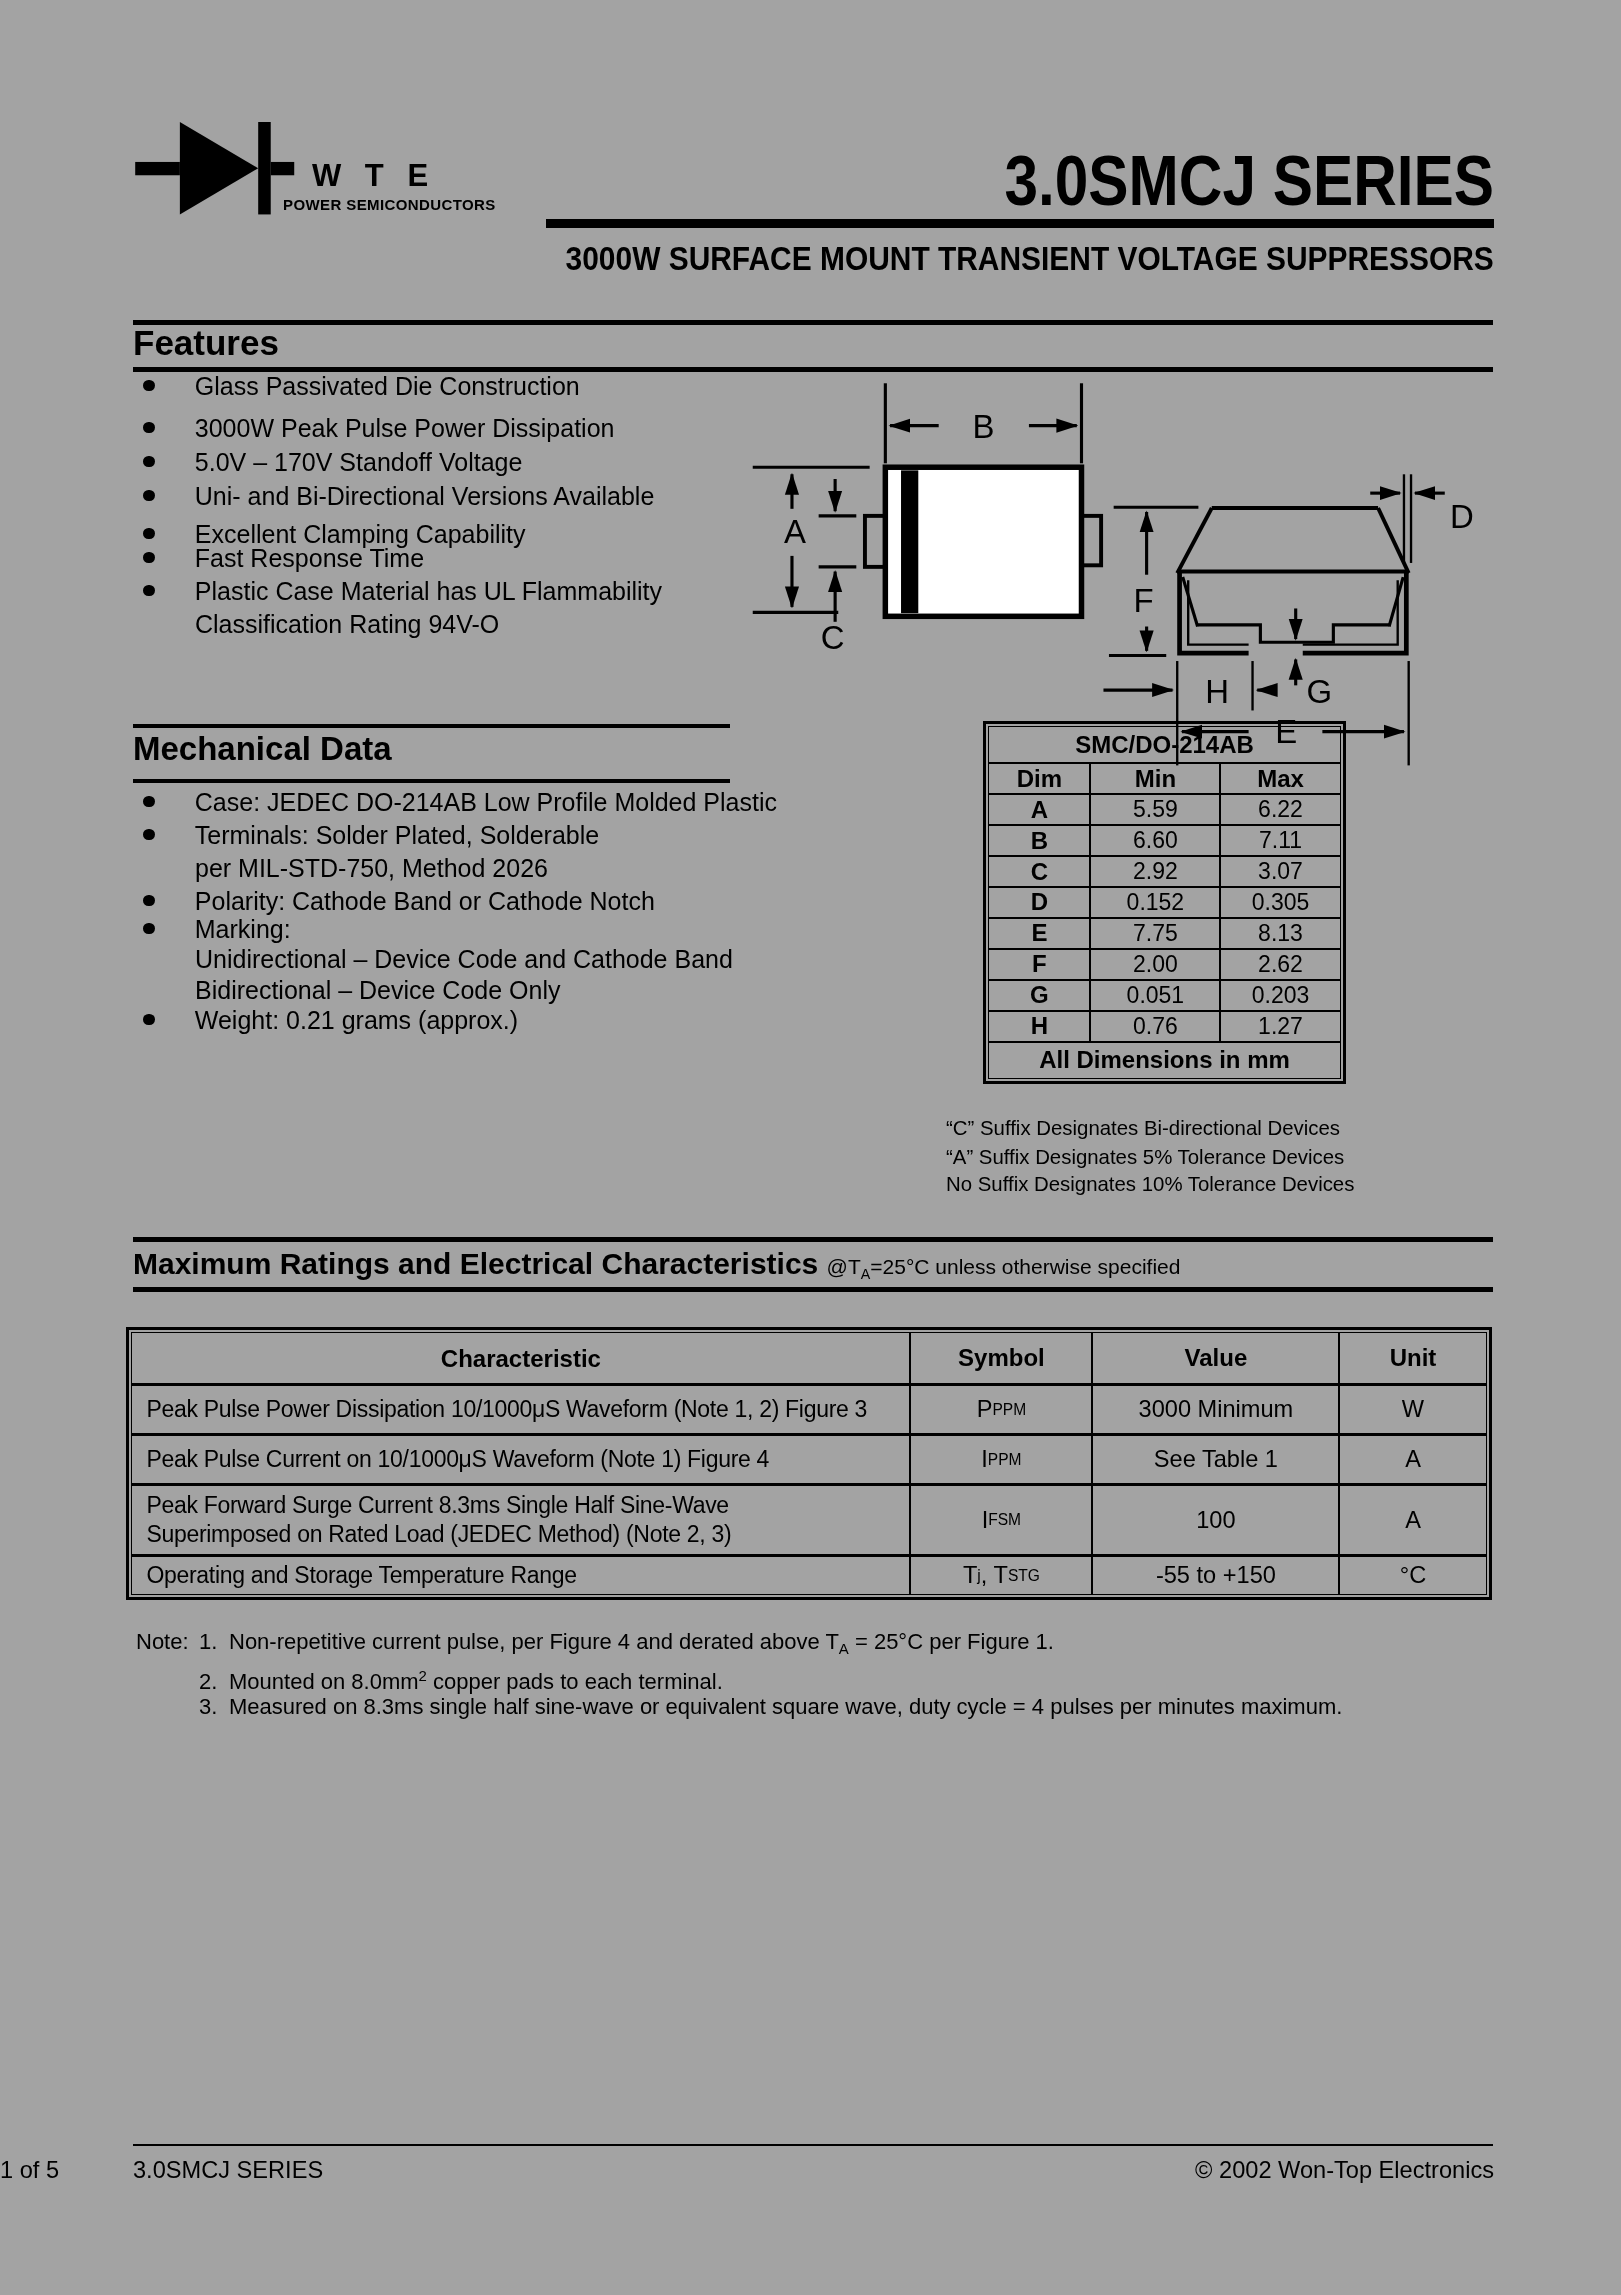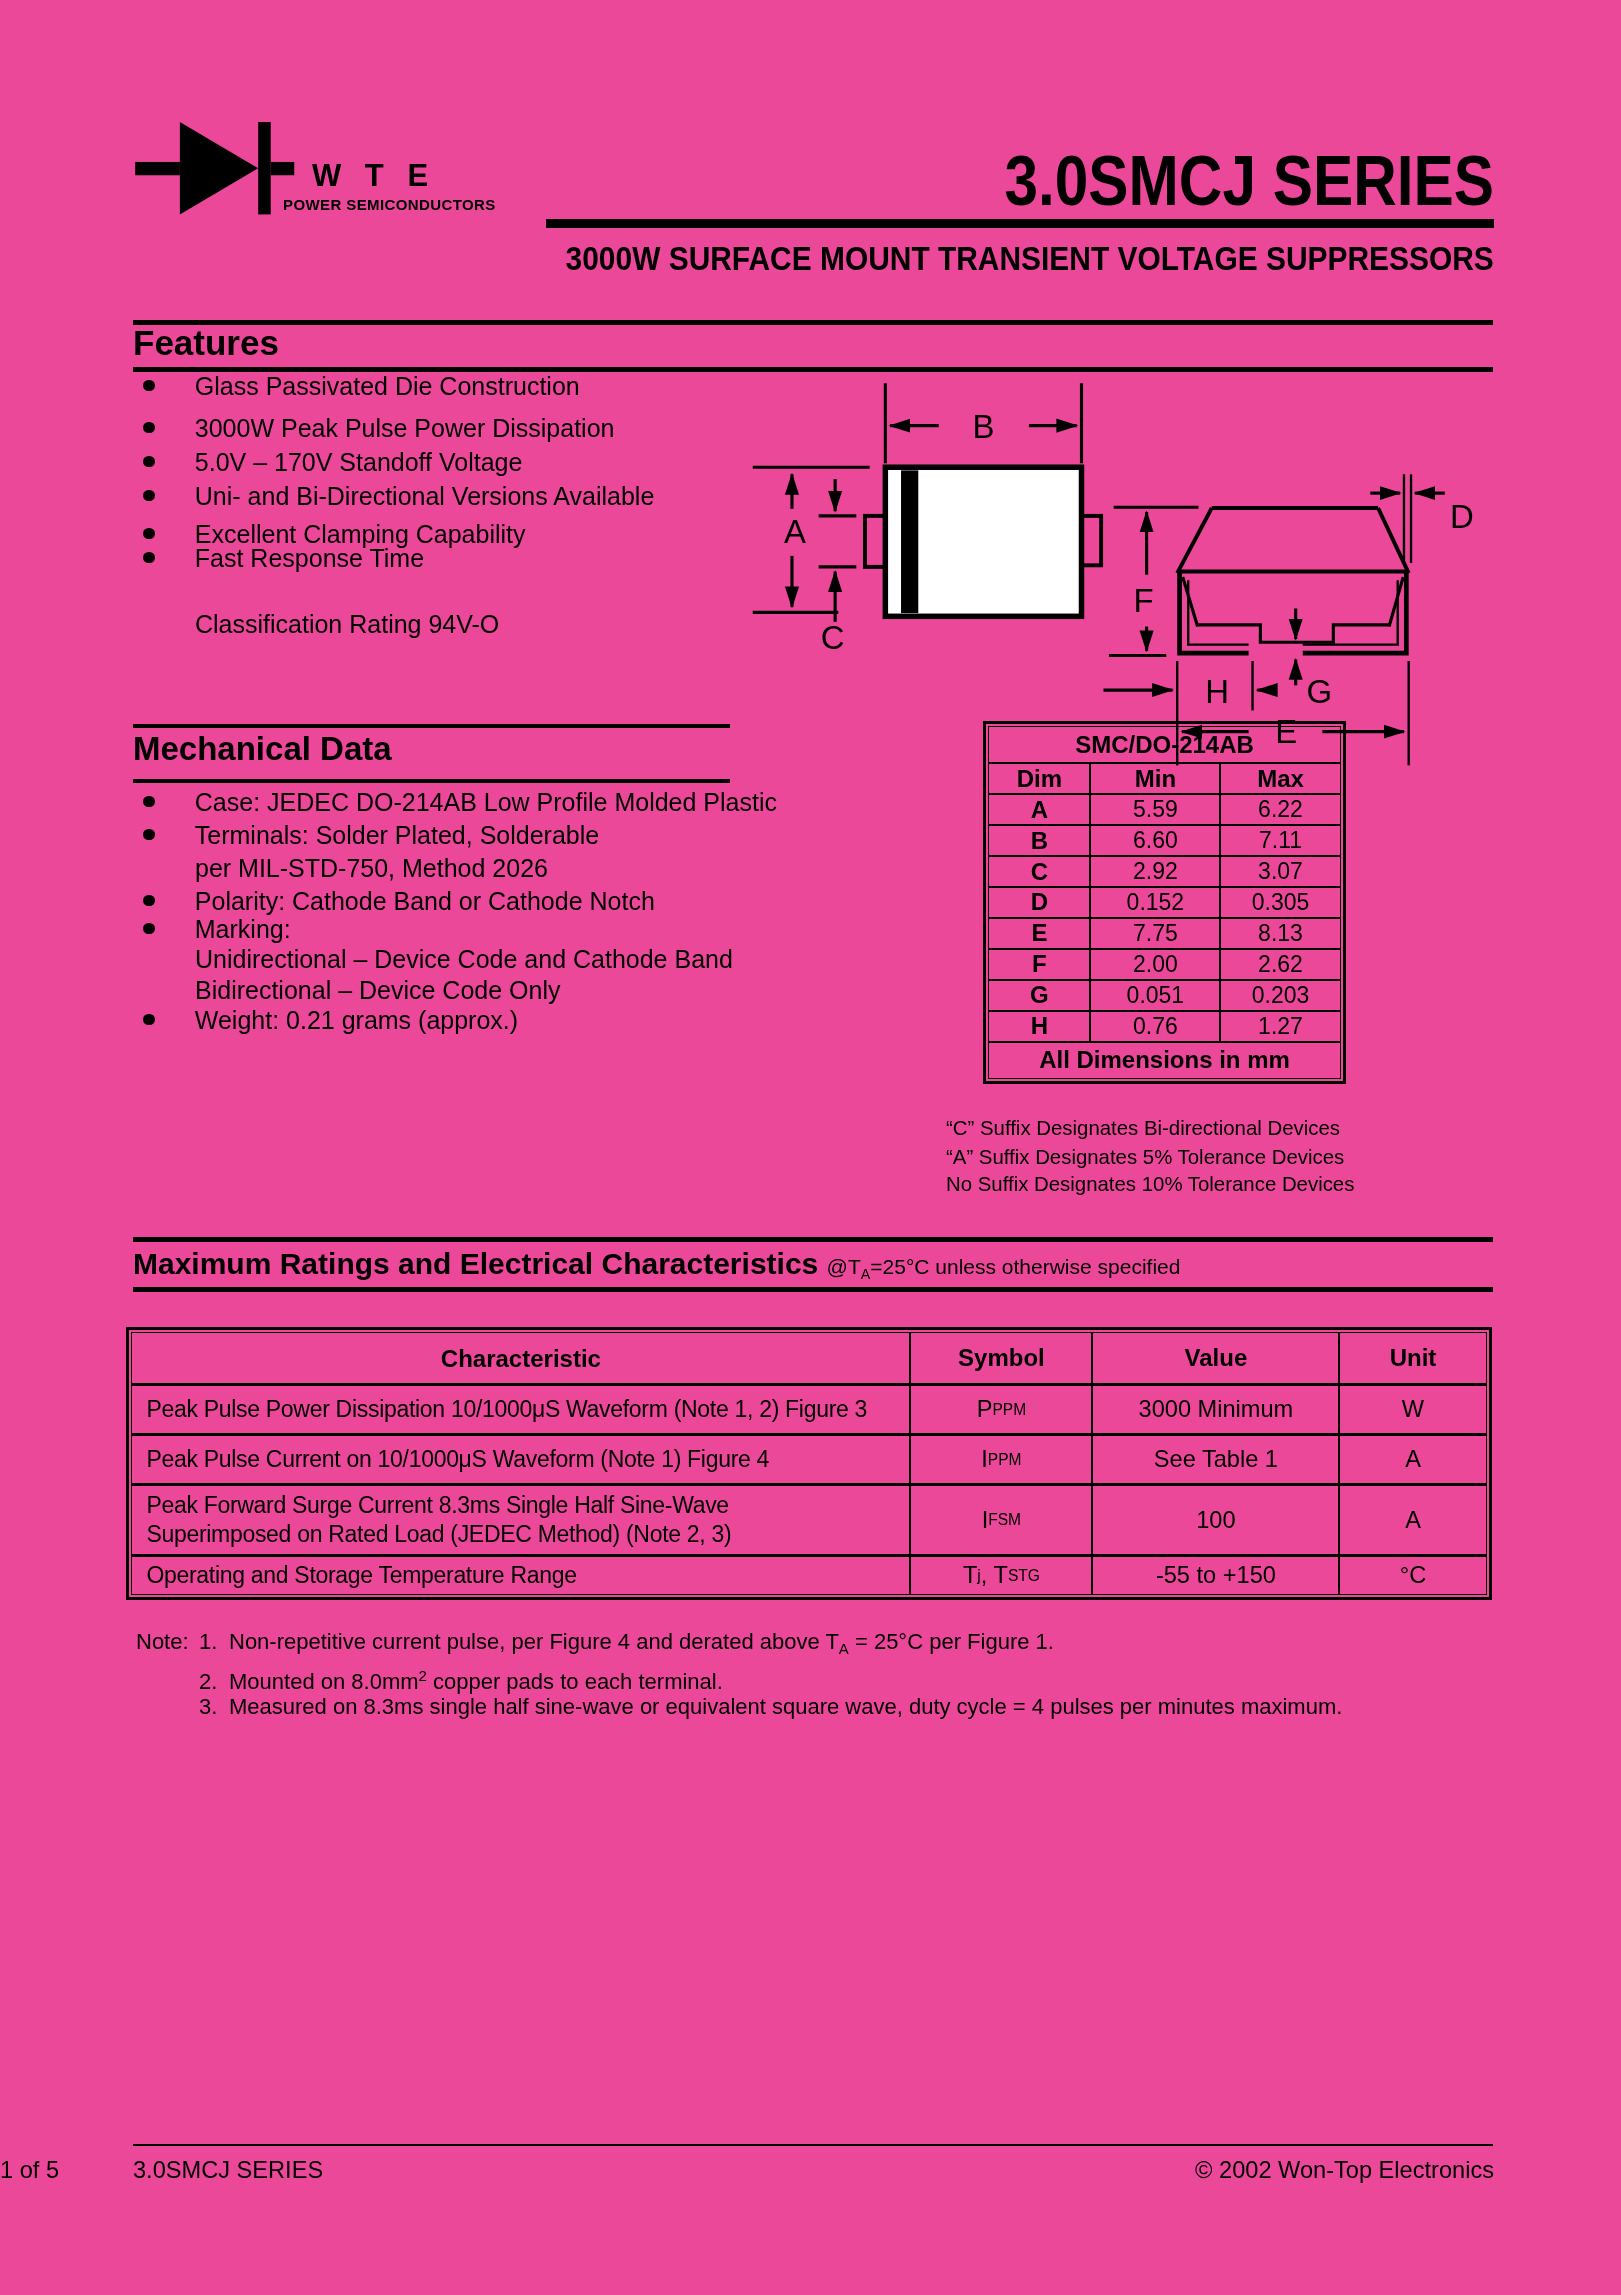--- a/index.html
+++ b/index.html
@@ -1,16 +1,16 @@
 <!DOCTYPE html>
 <html style="font-size:12.6px"><head>
 <meta charset="utf-8">
 <style>
   html,body{margin:0;padding:0;background:#888;}
-  .page{position:relative;width:1622px;height:2295px;background:#ec4899;
+  .page{position:relative;width:1622px;height:2295px;background:#a3a3a3;
         font-family:"Liberation Sans",sans-serif;color:#000;overflow:hidden;margin:0 auto;}
   .abs{position:absolute;}
   .rule{position:absolute;background:#000;}
   
   .wte-word{position:absolute;left:312px;top:158px;font-size:31px;font-weight:bold;letter-spacing:23.6px;}
   .wte-tag{position:absolute;left:283px;top:196px;font-size:15px;font-weight:bold;letter-spacing:0.4px;}
   .series-title{position:absolute;right:128px;top:140px;font-size:71px;font-weight:bold;white-space:nowrap;}
   .series-title .cond{display:inline-block;transform:scaleX(0.85);transform-origin:100% 50%;}
   .subtitle{position:absolute;right:128px;top:239px;font-size:34px;font-weight:bold;white-space:nowrap;}
   .subtitle .cond{display:inline-block;transform:scaleX(0.88);transform-origin:100% 50%;}
@@ -94,20 +94,24 @@
       <span>Uni- and Bi-Directional Versions Available</span>
     </div>
   <div class="bullet-item" style="top:511px;margin-top:8px;">
       <span class="dot"></span>
       <span>Excellent Clamping Capability</span>
     </div>
   <div class="bullet-item" style="top:543px;">
       <span class="dot"></span>
       <span>Fast Response Time</span>
     </div>
+  <div class="bullet-item" style="top:576px;">
+      <span class="dot"></span>
+      <span>Plastic Case Material has UL Flammability</span>
+    </div>
   <div class="cont-line" style="top:609px;">Classification Rating 94V-O</div>
 
   <svg class="abs" style="left:746px;top:377px;" width="762" height="408" viewBox="0 0 970 520" stroke="#000" fill="none" font-family="Liberation Sans, sans-serif" font-size="42">
     <defs>
       <marker id="ah" markerUnits="userSpaceOnUse" markerWidth="28" markerHeight="20" viewBox="0 0 28 20" refX="26" refY="10" orient="auto">
         <path d="M0,1 L28,10 L0,19 Z" fill="#000" stroke="none"></path>
       </marker>
     </defs>
 
     <g>

